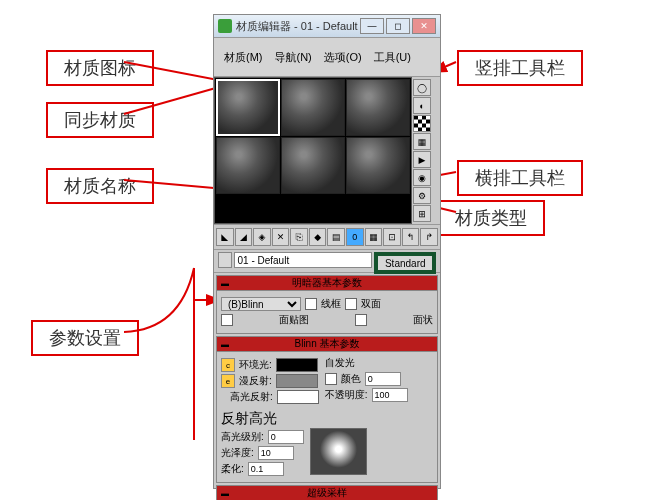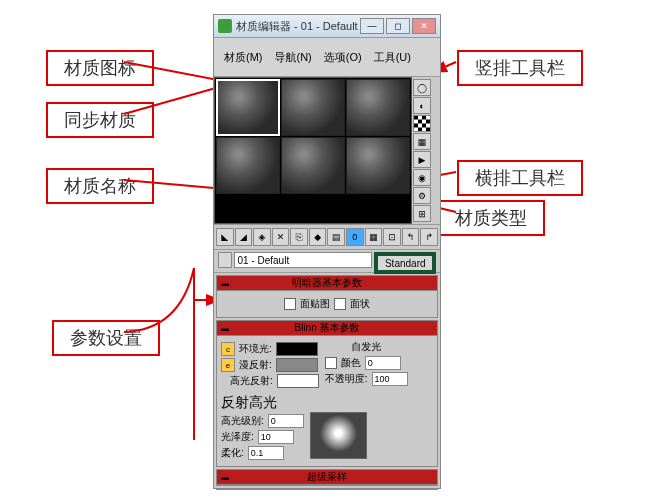--- a/index.html
+++ b/index.html
@@ -44,21 +44,21 @@
 .label-box{position:absolute;border:2px solid #d00;background:#fff;padding:4px 16px;font-size:18px;color:#333;white-space:nowrap}
 .arrow-svg{position:absolute;pointer-events:none}
 .scroll-area{height:284px;overflow:hidden}
 </style>
 </head>
 <body>
 
 <div class="label-box" style="left:46px;top:50px">材质图标</div>
 <div class="label-box" style="left:46px;top:102px">同步材质</div>
 <div class="label-box" style="left:46px;top:168px">材质名称</div>
-<div class="label-box" style="left:52px;top:320px">参数设置</div>
+<div class="label-box" style="left:31px;top:320px">参数设置</div>
 <div class="label-box" style="left:457px;top:50px">竖排工具栏</div>
 <div class="label-box" style="left:457px;top:160px">横排工具栏</div>
 <div class="label-box" style="left:437px;top:200px">材质类型</div>
 
 <svg class="arrow-svg" style="left:0;top:0" width="667" height="500">
 <defs>
       <marker id="ah" markerWidth="8" markerHeight="8" refX="7" refY="3" orient="auto">
         <path d="M0,0 L8,3 L0,6 Z" fill="#d00"></path>
       </marker>
     </defs>
@@ -126,21 +126,28 @@
   <div class="namebar">
     <div class="dropper"></div>
     <input class="name-input" value="01 - Default" style="">
     <div class="type-btn">Standard</div>
   </div>
 
   <div class="scroll-area">
     <div class="rollout">
       <div class="rollout-hdr">明暗器基本参数</div>
       <div class="rollout-body">
-        <div class="row" style="justify-content:center">
+        <div class="row">
+          <select class="shader-sel"><option>(B)Blinn</option></select>
+          <div class="chk"></div>
+            <span>线框</span>
+          <div class="chk"></div>
+            <span>双面</span>
+        </div>
+        <div class="row" style="justify-content:space-between">
           <div class="chk"></div>
             <span>面贴图</span>
           <div class="chk"></div>
             <span>面状</span>
         </div>
       </div>
     </div>
 
     <div class="rollout">
       <div class="rollout-hdr">Blinn 基本参数</div>
@@ -156,21 +163,21 @@
                 <div class="lock">e</div>
                 <span>漫反射:</span>
                 <div class="swatch diff"></div>
               </div>
             <div class="row">
                 <span style="margin-left:9px">高光反射:</span>
                 <div class="swatch spec"></div>
               </div>
           </div>
           <div>
-            <div style="text-align:center;font-size:10px">自发光</div>
+            <div style="font-size:10px">自发光</div>
             <div class="row">
                 <div class="chk"></div>
                 <span>颜色</span>
                 <div class="spinner">0</div>
               </div>
             <div class="row">
                 <span>不透明度:</span>
                 <div class="spinner">100</div>
               </div>
           </div>

